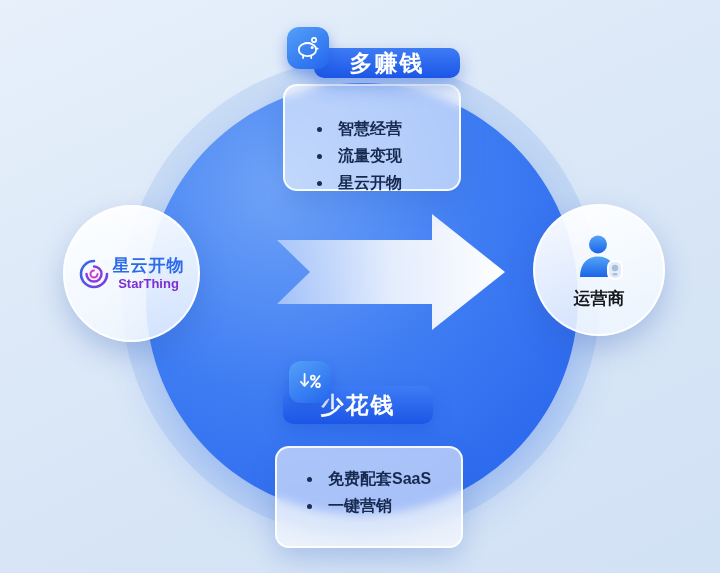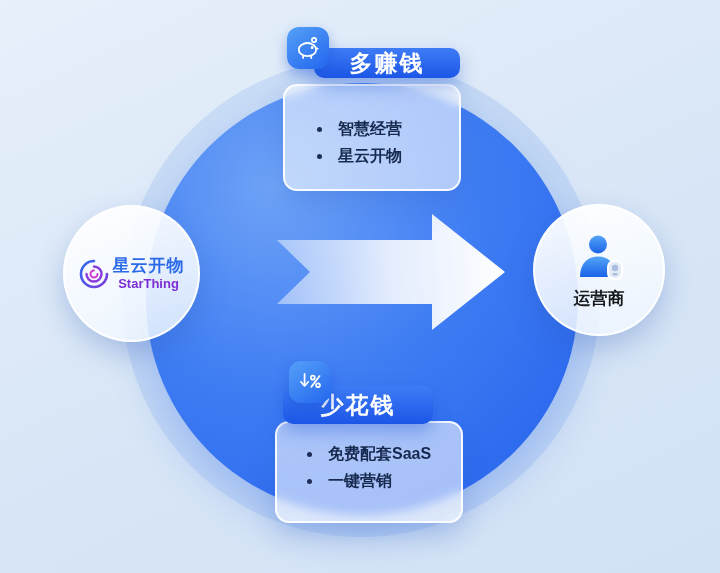--- a/index.html
+++ b/index.html
@@ -55,21 +55,21 @@
   .pill-bottom{left:283px;top:386px;width:150px;height:38px;}
   .panel{
     position:absolute;border-radius:14px;z-index:4;
     background:rgba(255,255,255,0.58);
     border:2px solid rgba(255,255,255,0.9);
     box-shadow:0 12px 26px rgba(40,90,190,0.20);
     backdrop-filter:blur(5px);
     box-sizing:border-box;
   }
   .panel-top{left:283px;top:84px;width:178px;height:107px;padding:30px 0 0 32px;}
-  .panel-bottom{left:275px;top:421px;width:188px;height:102px;padding:18px 0 0 30px;}
+  .panel-bottom{left:275px;top:446px;width:188px;height:102px;padding:18px 0 0 30px;}
   .panel .item{display:flex;align-items:center;gap:16px;height:27px;}
   .dot{width:5px;height:5px;border-radius:50%;background:#1d2d55;flex:0 0 auto;}
   .item-text{font-size:16px;font-weight:600;color:#17294e;white-space:nowrap;}
 </style>
 </head>
 <body>
 
 <div class="stage">
 
   <div class="ring"></div>
@@ -137,20 +137,24 @@
   <div class="pill pill-top">
     <span>多赚钱</span>
   </div>
   <div class="panel panel-top">
     <div class="item">
       <span class="dot"></span>
       <span class="item-text">智慧经营</span>
     </div>
     <div class="item">
       <span class="dot"></span>
+      <span class="item-text">流量变现</span>
+    </div>
+    <div class="item">
+      <span class="dot"></span>
       <span class="item-text">星云开物</span>
     </div>
   </div>
 
   <div class="badge badge-bottom">
     <svg width="26" height="26" viewBox="0 0 24 24" fill="none" stroke="#ffffff" stroke-width="1.6" stroke-linecap="round" stroke-linejoin="round" aria-hidden="true">
       <line x1="7" y1="4.5" x2="7" y2="15"></line>
       <polyline points="3.6,11.8 7,15.5 10.4,11.8"></polyline>
       <line x1="13.2" y1="16.5" x2="20.8" y2="6.5"></line>
       <circle cx="14.6" cy="8" r="1.8"></circle>

